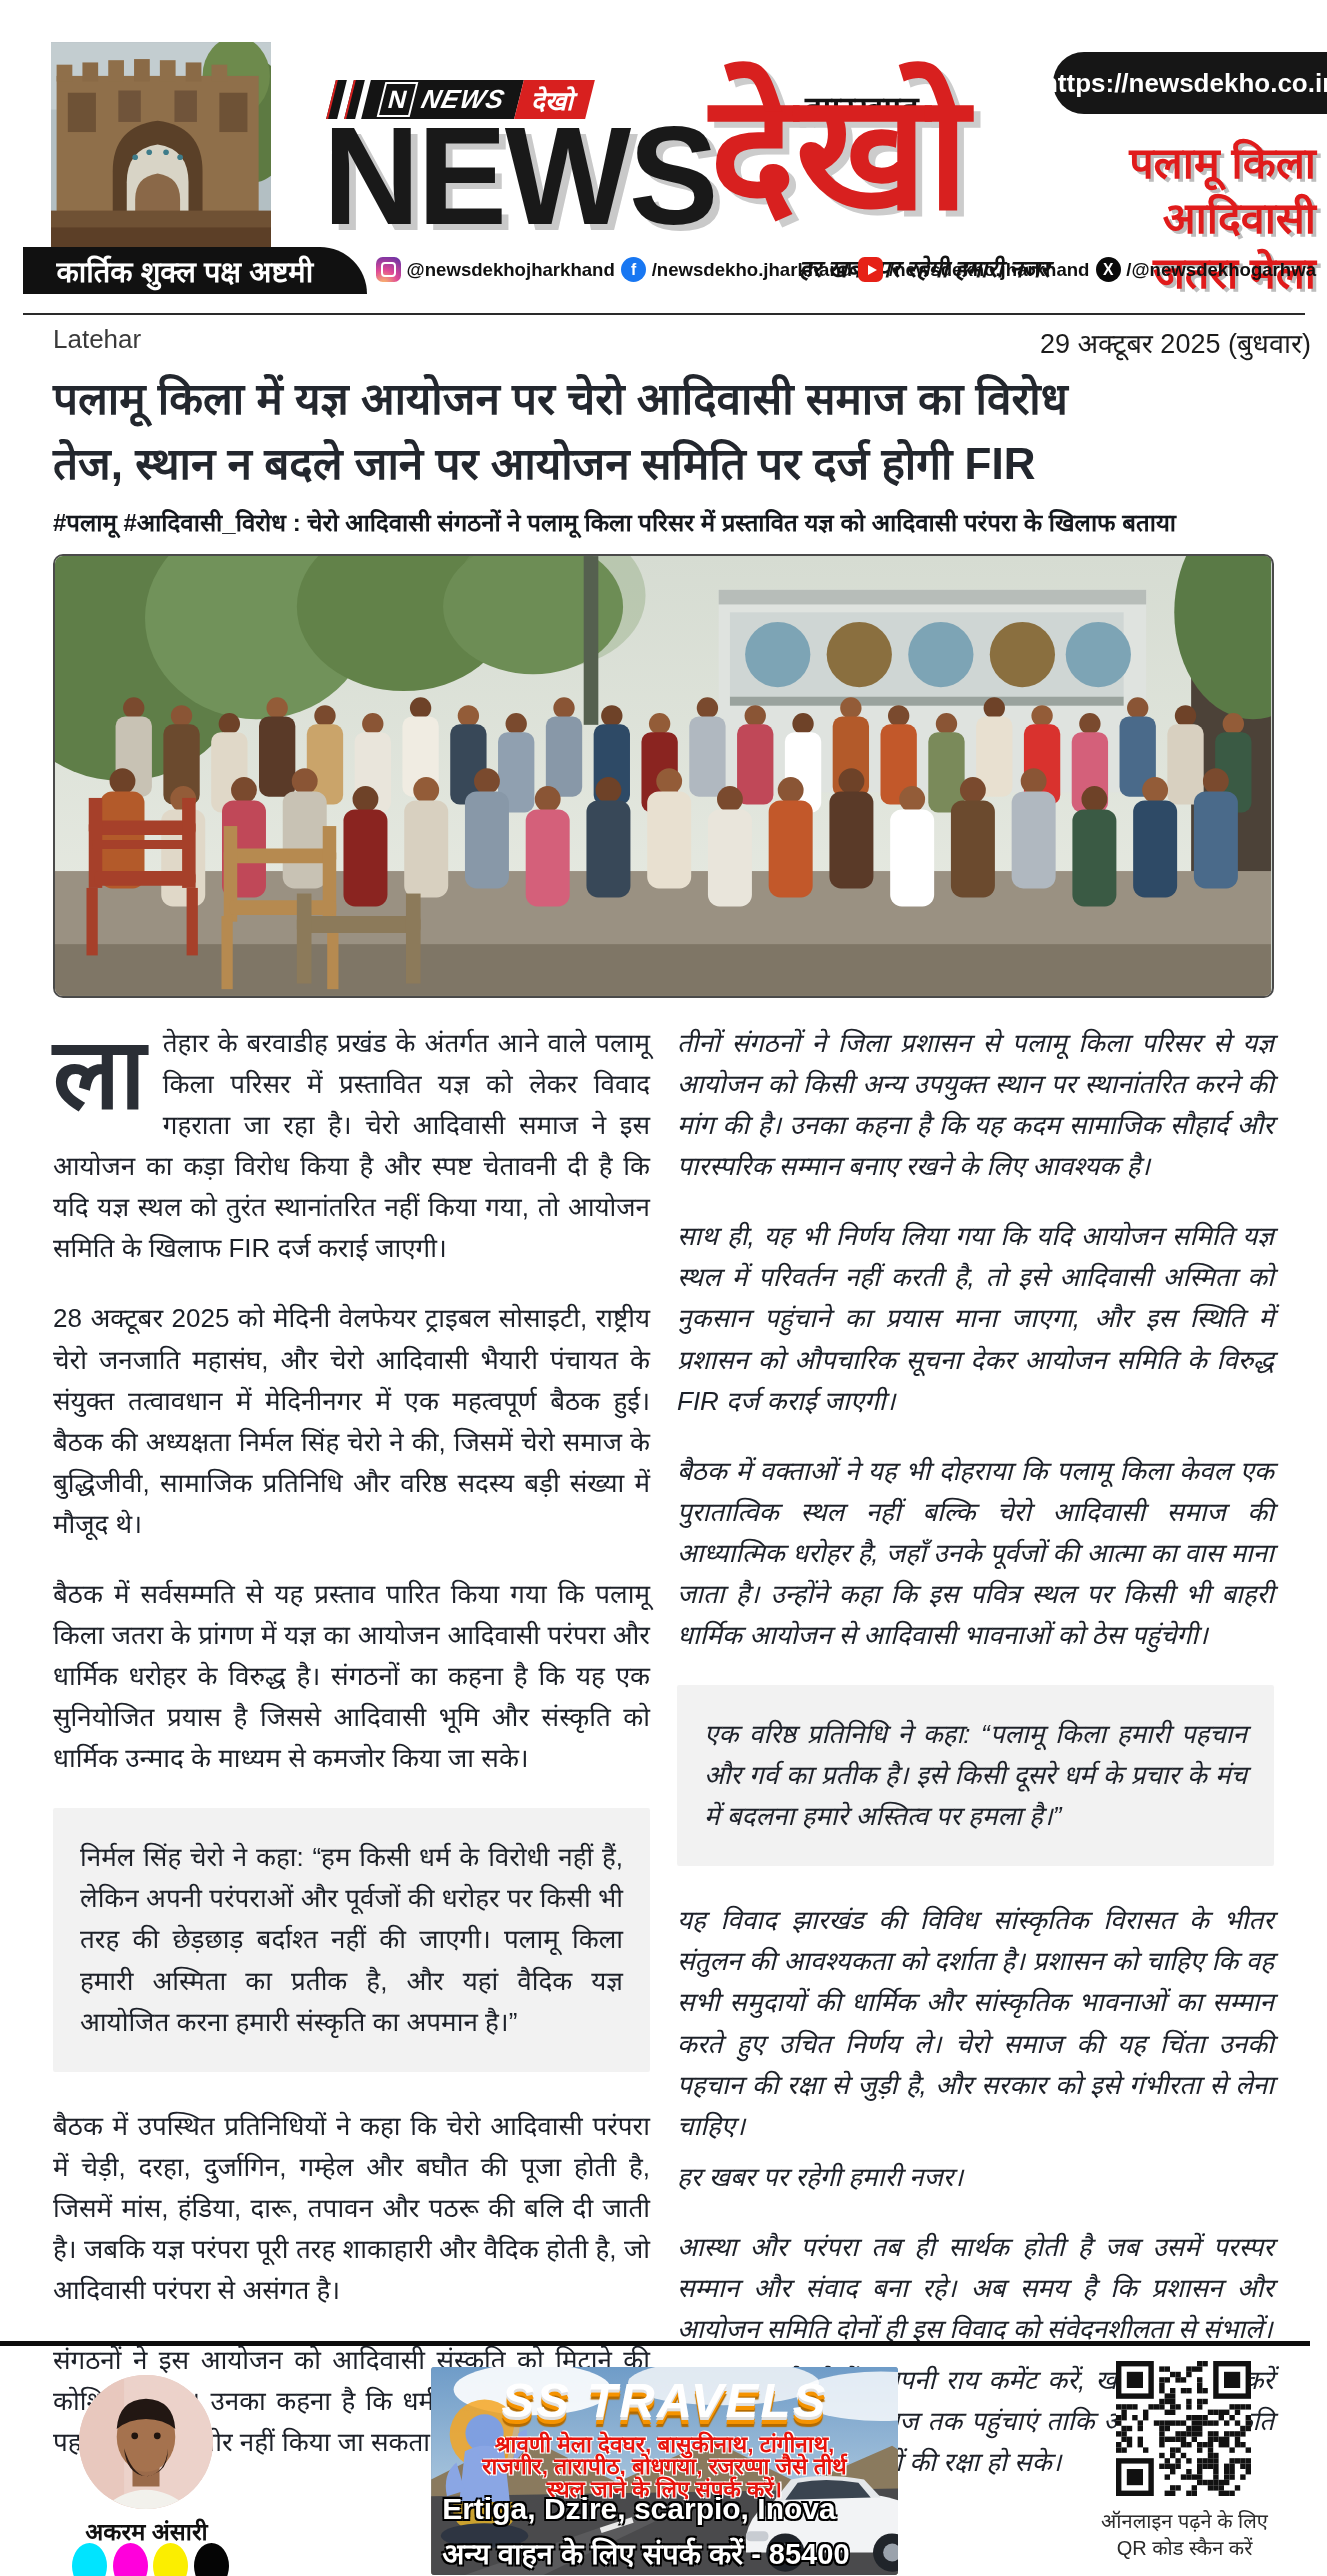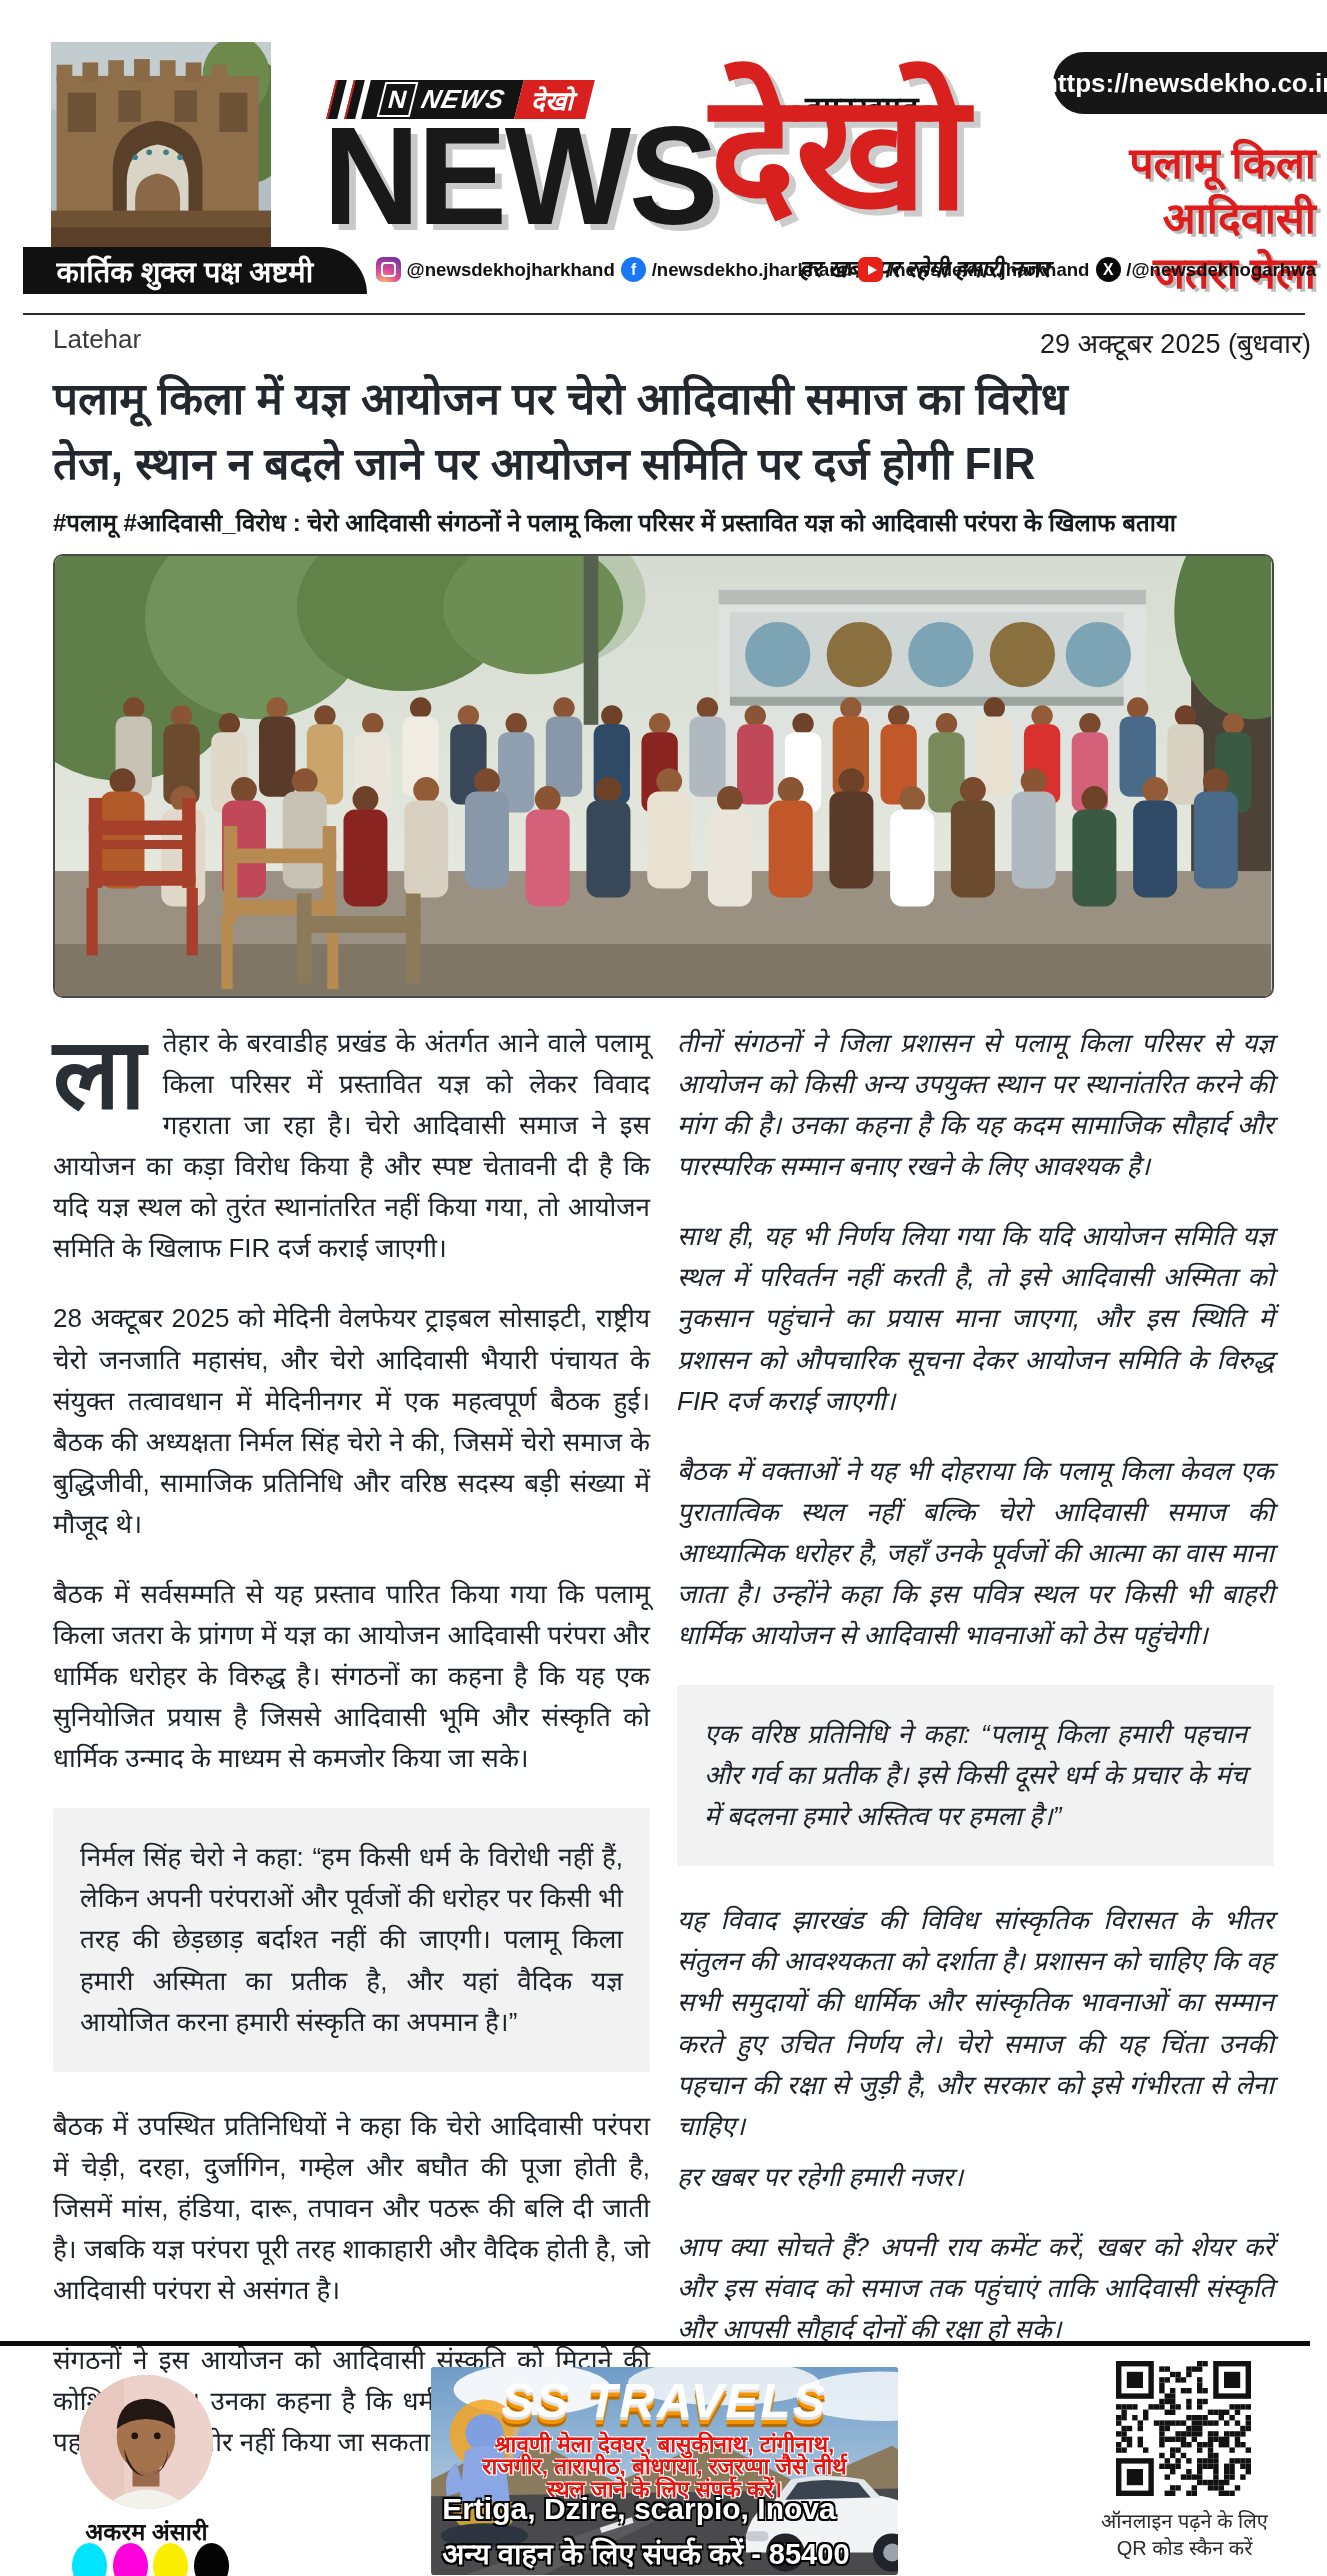--- a/index.html
+++ b/index.html
@@ -353,20 +353,21 @@
     <p class="para">संगठनों ने इस आयोजन को आदिवासी संस्कृति को मिटाने की कोशिश बताया। उनका कहना है कि धर्म के नाम पर आदिवासी पहचान को कमजोर नहीं किया जा सकता।</p>
   </div>
 
   <div class="abs col" id="col-right">
     <p class="para">तीनों संगठनों ने जिला प्रशासन से पलामू किला परिसर से यज्ञ आयोजन को किसी अन्य उपयुक्त स्थान पर स्थानांतरित करने की मांग की है। उनका कहना है कि यह कदम सामाजिक सौहार्द और पारस्परिक सम्मान बनाए रखने के लिए आवश्यक है।</p>
     <p class="para">साथ ही, यह भी निर्णय लिया गया कि यदि आयोजन समिति यज्ञ स्थल में परिवर्तन नहीं करती है, तो इसे आदिवासी अस्मिता को नुकसान पहुंचाने का प्रयास माना जाएगा, और इस स्थिति में प्रशासन को औपचारिक सूचना देकर आयोजन समिति के विरुद्ध FIR दर्ज कराई जाएगी।</p>
     <p class="para">बैठक में वक्ताओं ने यह भी दोहराया कि पलामू किला केवल एक पुरातात्विक स्थल नहीं बल्कि चेरो आदिवासी समाज की आध्यात्मिक धरोहर है, जहाँ उनके पूर्वजों की आत्मा का वास माना जाता है। उन्होंने कहा कि इस पवित्र स्थल पर किसी भी बाहरी धार्मिक आयोजन से आदिवासी भावनाओं को ठेस पहुंचेगी।</p>
     <div class="quote-box">एक वरिष्ठ प्रतिनिधि ने कहा: “पलामू किला हमारी पहचान और गर्व का प्रतीक है। इसे किसी दूसरे धर्म के प्रचार के मंच में बदलना हमारे अस्तित्व पर हमला है।”</div>
     <p class="para tight">यह विवाद झारखंड की विविध सांस्कृतिक विरासत के भीतर संतुलन की आवश्यकता को दर्शाता है। प्रशासन को चाहिए कि वह सभी समुदायों की धार्मिक और सांस्कृतिक भावनाओं का सम्मान करते हुए उचित निर्णय ले। चेरो समाज की यह चिंता उनकी पहचान की रक्षा से जुड़ी है, और सरकार को इसे गंभीरता से लेना चाहिए।</p>
     <p class="para">हर खबर पर रहेगी हमारी नजर।</p>
+    <p class="para tight">आस्था और परंपरा तब ही सार्थक होती है जब उसमें परस्पर सम्मान और संवाद बना रहे। अब समय है कि प्रशासन और आयोजन समिति दोनों ही इस विवाद को संवेदनशीलता से संभालें।</p>
     <p class="para">आप क्या सोचते हैं? अपनी राय कमेंट करें, खबर को शेयर करें और इस संवाद को समाज तक पहुंचाएं ताकि आदिवासी संस्कृति और आपसी सौहार्द दोनों की रक्षा हो सके।</p>
   </div>
 
   <div class="abs" id="footer-divider"></div>
 
   <div class="abs" id="avatar">
     <svg width="134" height="134" viewBox="0 0 238 238">
       <rect width="238" height="238" fill="#ecd2ca"></rect>
       <rect x="0" y="0" width="80" height="238" fill="#e8c8be"></rect>
       <path d="M40 238 Q119 170 198 238 Z" fill="#f2f1ec"></path>

